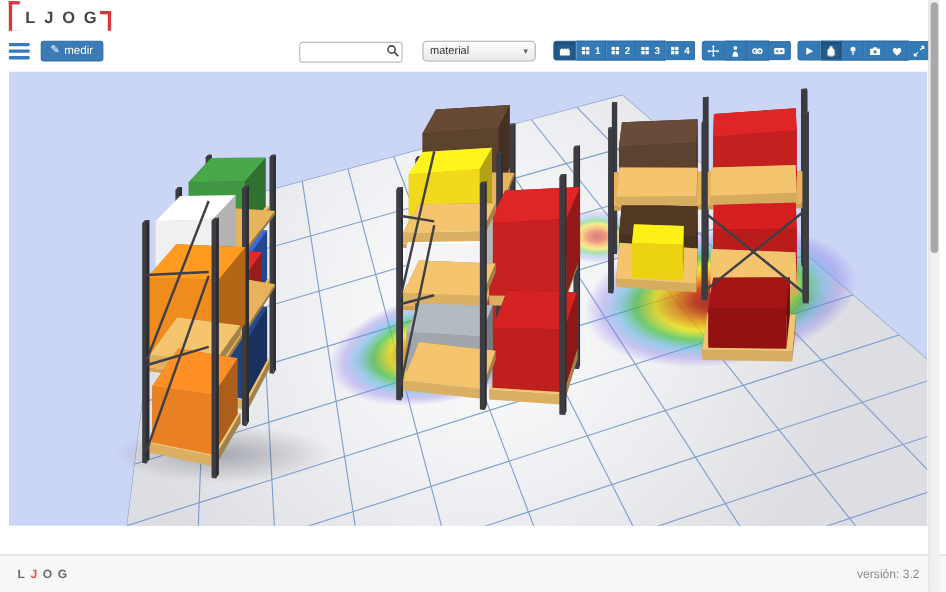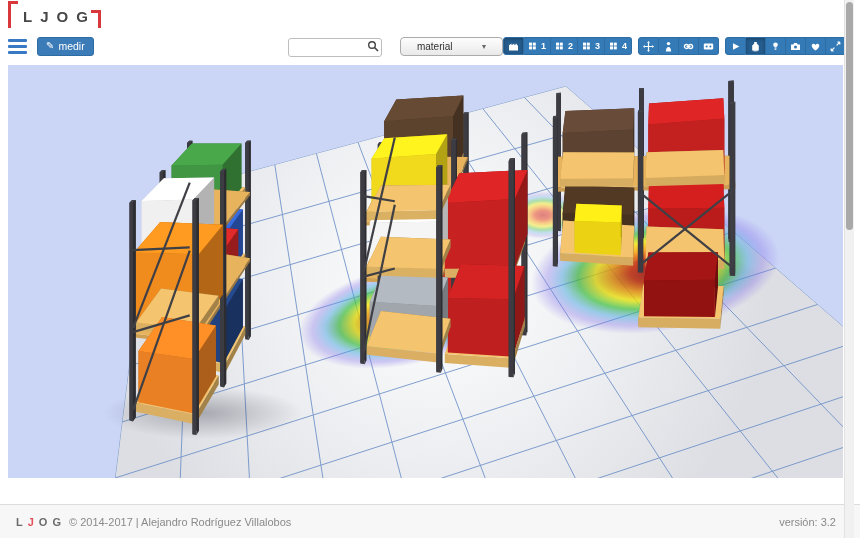--- a/index.html
+++ b/index.html
@@ -15,21 +15,21 @@
   
   .tbar{position:absolute;left:0;top:28px;width:860px;height:36px;background:#fff;display:flex;align-items:center;padding:0 14px 0 8px;box-sizing:border-box;}
   .hamburger{width:19px;height:15px;display:flex;flex-direction:column;justify-content:space-between;cursor:pointer;background:none;border:none;padding:0;}
   .hamburger i{display:block;height:3px;background:#3779c2;border-radius:1px;}
   .medir-btn{margin-left:10px;background:#3b7cb8;border:1px solid #2e6da4;color:#fff;font-size:10.5px;border-radius:3px;height:19px;display:flex;align-items:center;gap:4px;padding:0 8px;cursor:pointer;font-family:inherit;}
   .medir-btn .pi{font-size:10px;line-height:1;}
   .tb-right{margin-left:auto;display:flex;align-items:center;}
   .search-wrap{position:relative;width:94px;height:19px;margin-right:18px;}
   .search-wrap input{width:100%;height:100%;box-sizing:border-box;border:1px solid #bdbdbd;border-radius:3px;padding:0 18px 0 5px;font-size:10px;outline:none;}
   .search-wrap svg{position:absolute;right:3px;top:3px;width:12px;height:12px;}
-  .sel{width:103px;height:19px;border:1px solid #ababab;border-radius:4px;background:linear-gradient(#fdfdfd,#e9e9e9);display:flex;align-items:center;justify-content:space-between;padding:0 16px;font-size:10px;color:#333;cursor:pointer;box-sizing:border-box;}
+  .sel{width:103px;height:19px;border:1px solid #ababab;border-radius:4px;background:linear-gradient(#fdfdfd,#e9e9e9);display:flex;align-items:center;justify-content:space-between;padding:0 6px;font-size:10px;color:#333;margin-right:16px;cursor:pointer;box-sizing:border-box;}
   .sel .caret{color:#666;font-size:8px;}
   .groups{display:flex;gap:6px;}
   .btn-group{display:flex;}
   .tb-btn{background:#337ab7;border:1px solid #2e6da4;border-left-width:0;color:#fff;height:18px;display:flex;align-items:center;gap:2px;padding:0 4px;cursor:pointer;font-family:inherit;}
   .btn-group .tb-btn:first-child{border-left-width:1px;border-radius:3px 0 0 3px;}
   .btn-group .tb-btn:last-child{border-radius:0 3px 3px 0;}
   .btn-group .tb-btn:only-child{border-radius:3px;}
   .tb-btn.active{background:#245c8d;box-shadow:inset 0 1px 3px rgba(0,0,0,.3);}
   .tb-btn svg{width:11px;height:11px;}
   .tb-btn span{font-size:9px;font-weight:bold;line-height:1;}
@@ -600,15 +600,14 @@
   <div class="thumb"></div>
 </div>
 
 <div class="ftr">
   <div class="ftr-logo">
       <span style="color: rgb(107, 107, 107);">L</span>
       <span style="color: rgb(226, 80, 90);">J</span>
       <span style="color: rgb(107, 107, 107);">O</span>
       <span style="color: rgb(107, 107, 107);">G</span>
     </div>
-  <span>© 2014-2017 | Alejandro Rodríguez Villalobos</span>
   <span class="version">versión: 3.2</span>
 </div>
 
 </body></html>

